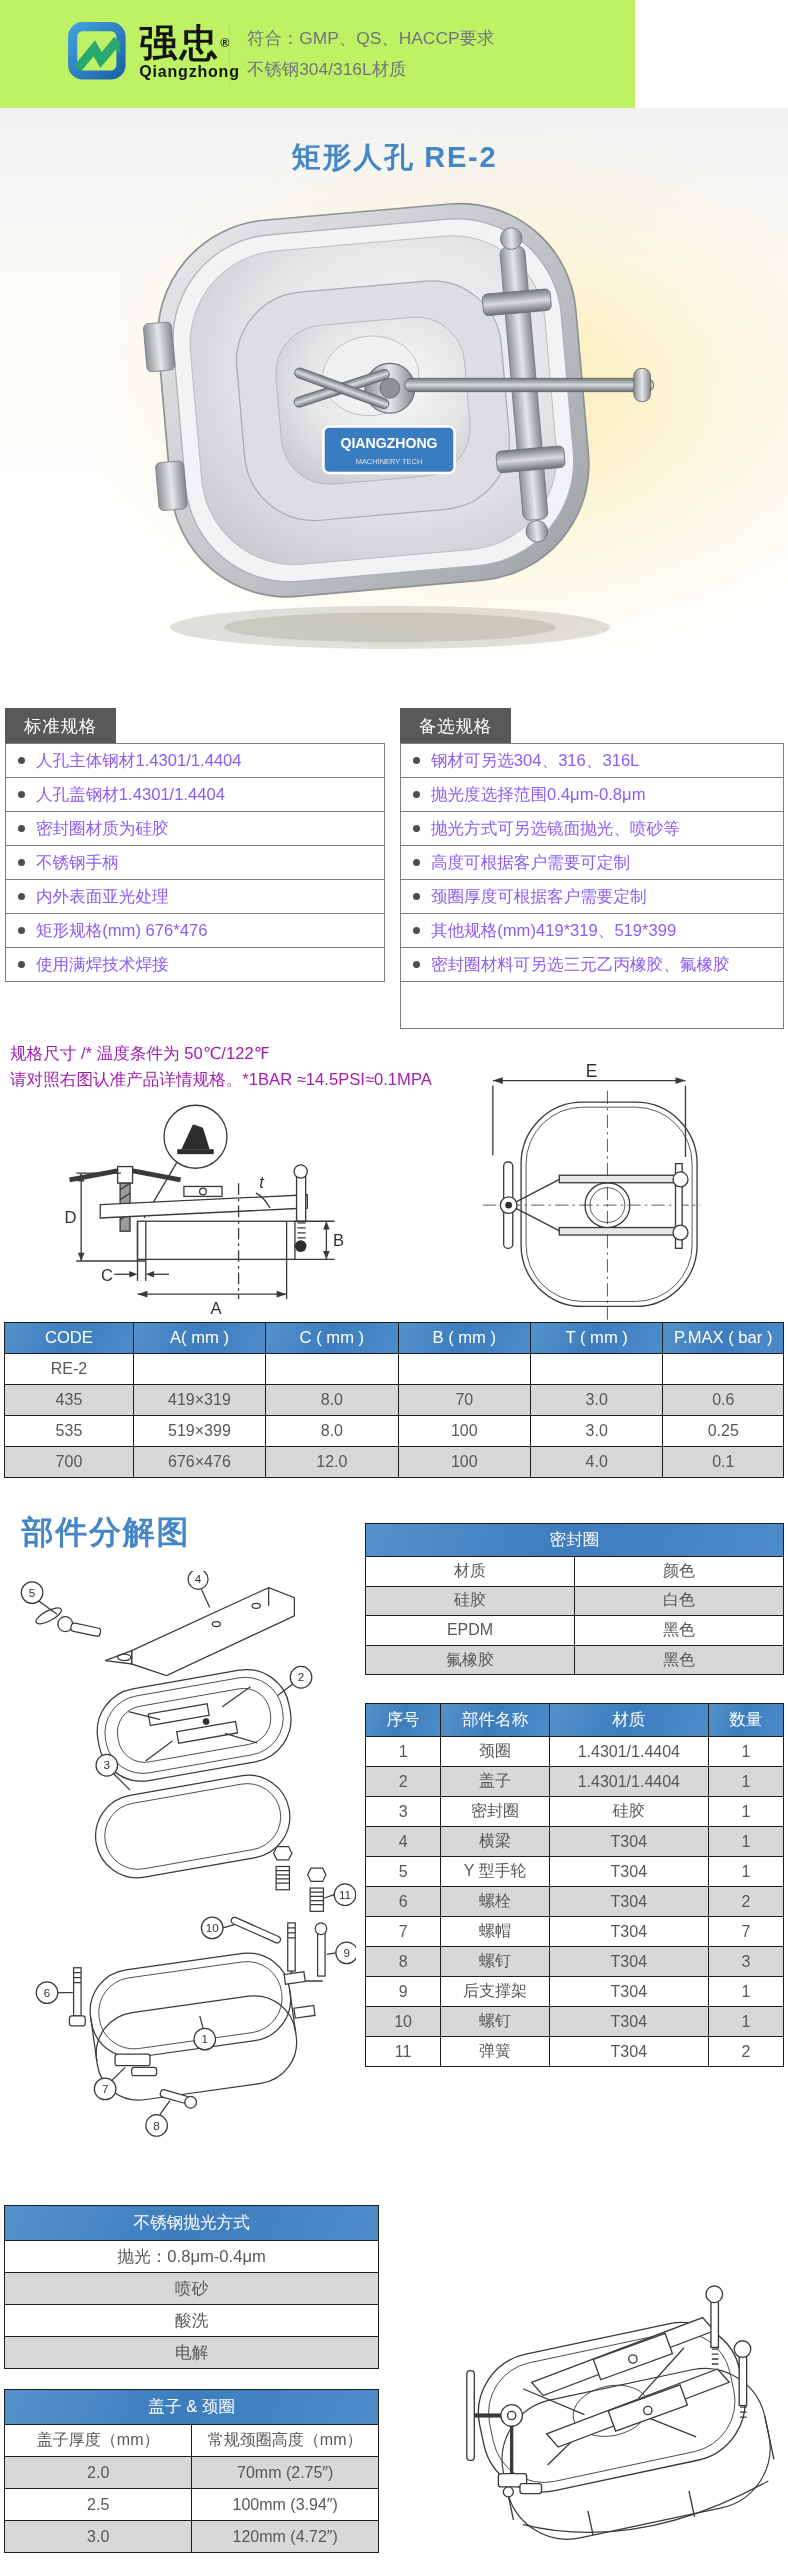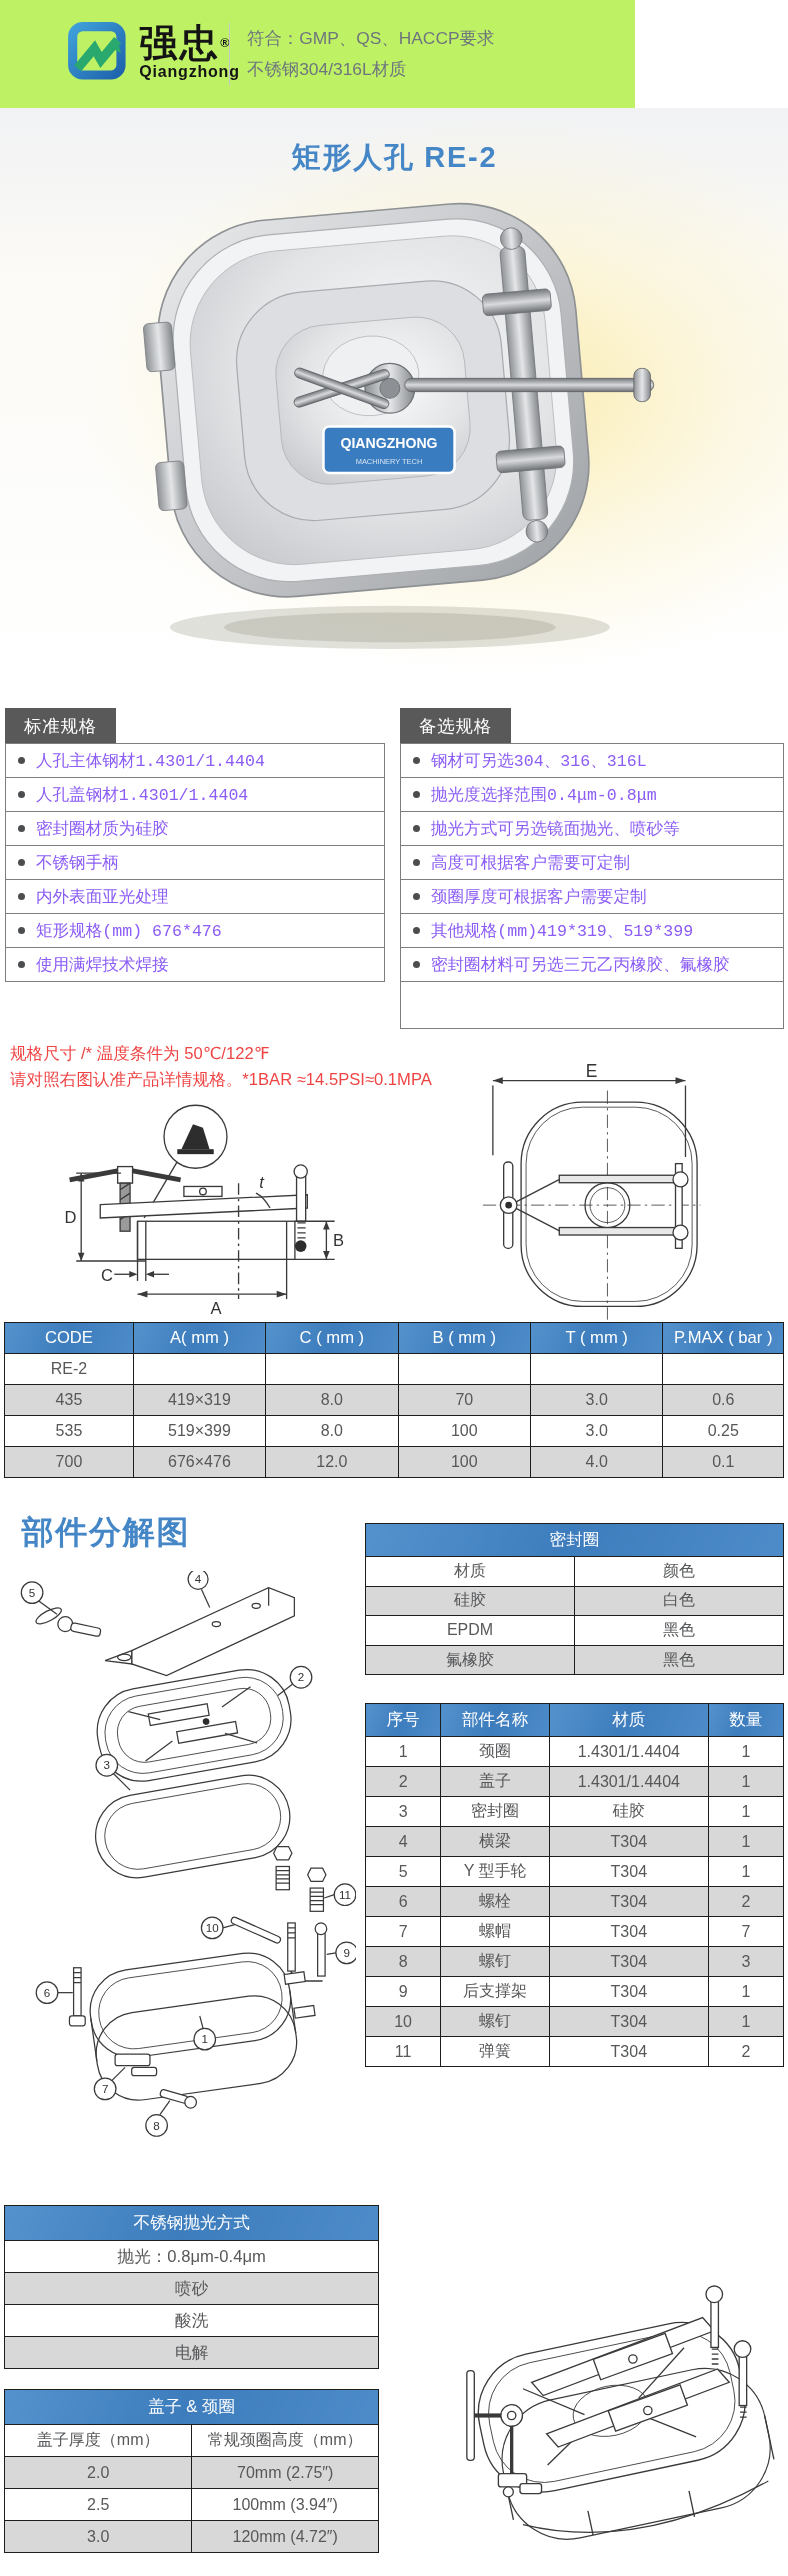--- a/index.html
+++ b/index.html
@@ -19,33 +19,33 @@
   
   .hero{position:absolute;left:0;top:108px;width:789px;height:573px;
     background:
       radial-gradient(ellipse 531px 357px at 63% 50%, rgba(250,231,150,0.75) 0%, rgba(252,243,204,0.5) 45%, rgba(255,255,255,0) 78%),
       linear-gradient(180deg,#f1f2f4 0%,#fbfaf6 28%,#ffffff 100%);}
   .page-title{position:absolute;left:0;top:30px;width:100%;text-align:center;
     font-size:29px;font-weight:bold;color:#4486c6;letter-spacing:1.7px;}
   .hero-svg{position:absolute;left:116px;top:71px;}
 
   
-  .spec-col{position:absolute;font-family:Liberation Mono, monospace;}
+  .spec-col{position:absolute;}
   .spec-label{width:111px;height:35px;background:#595959;color:#ffffff;font-size:17.4px;
     display:flex;align-items:center;justify-content:center;letter-spacing:0.8px;}
   .spec-list{list-style:none;margin:0;padding:0;border:1.7px solid #7d7d7d;background:#ffffff;box-sizing:border-box;}
   .spec-list li{height:33px;display:flex;align-items:center;padding:0 6.6px 0 11.6px;
     font-size:16.6px;color:#8b5cf6;border-bottom:1.7px solid #7d7d7d;white-space:nowrap;}
   .spec-list li::before{content:"";width:7.5px;height:7.5px;border-radius:50%;background:#4c4d4f;
     margin-right:10.8px;flex:0 0 auto;}
   .spec-list.standard li:last-child{border-bottom:none;}
   .spec-list.optional{height:286px;}
 
   
-  .notice{position:absolute;left:10px;top:1041px;font-size:16.6px;color:#ef4444;line-height:26px;}
+  .notice{position:absolute;left:10px;top:1041px;font-size:16.6px;color:#a21caf;line-height:26px;}
 
   
   .data-table{border-collapse:collapse;table-layout:fixed;background:#ffffff;}
   .data-table th,.data-table td{border:1.7px solid #1d1d1d;text-align:center;
     font-weight:normal;color:#57585a;overflow:hidden;}
   .data-table thead th{background:linear-gradient(112deg,#5492cd 0%,#3e7dbd 48%,#4d8bc9 100%);
     color:#ffffff;margin-top:36px;}
   .data-table tbody tr:nth-child(even) td{background:#d8d8d8;}
 
   .size-table{position:absolute;left:4.2px;top:1322px;width:780px;}

